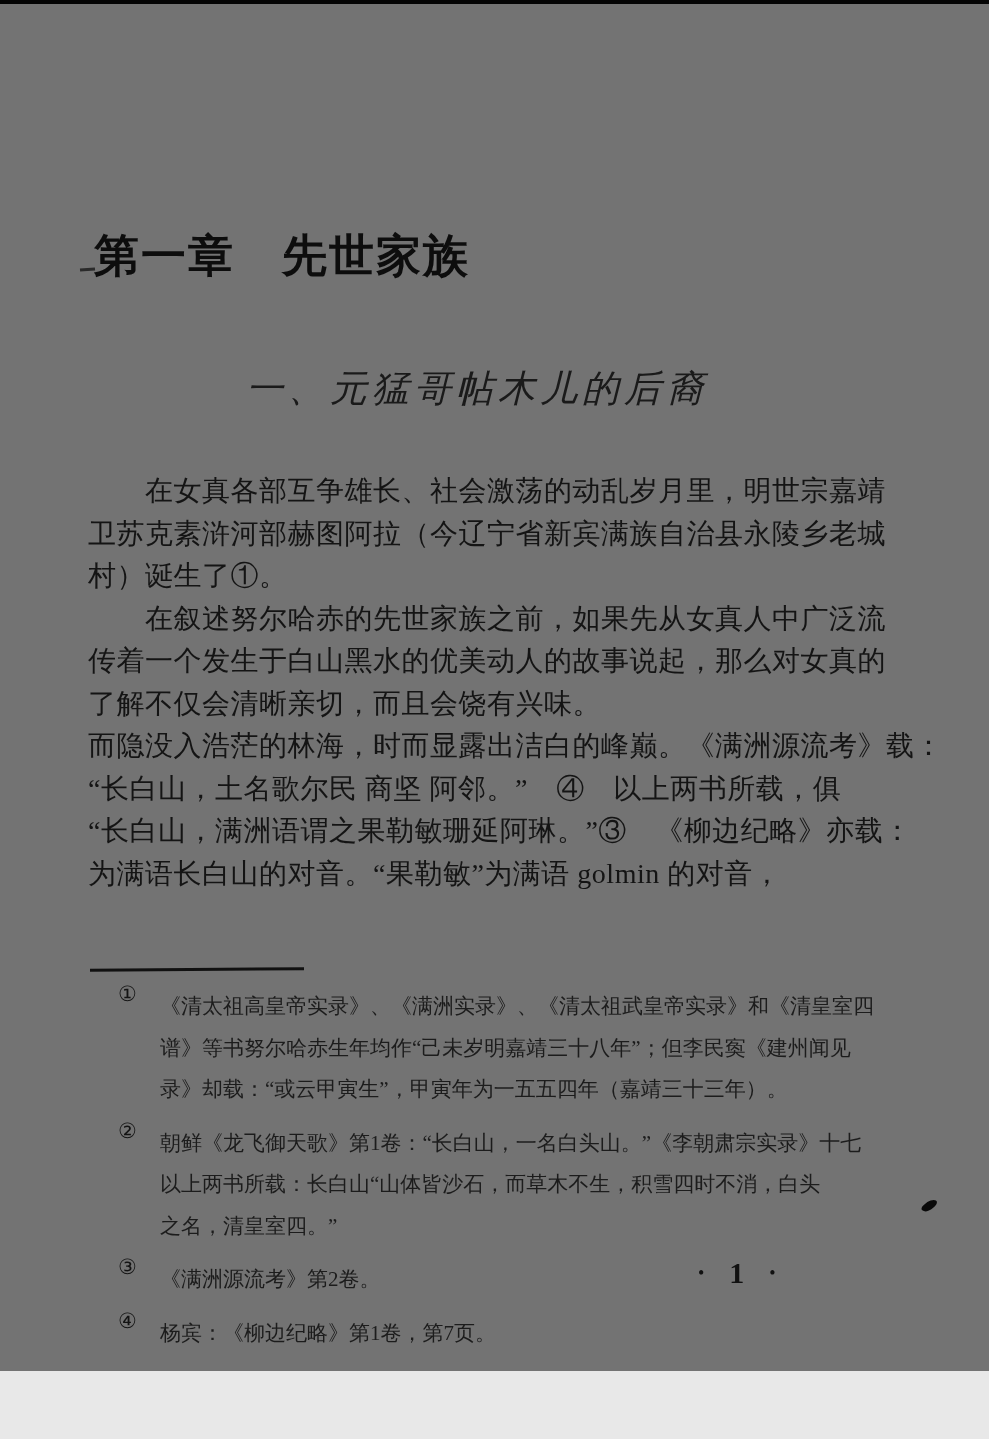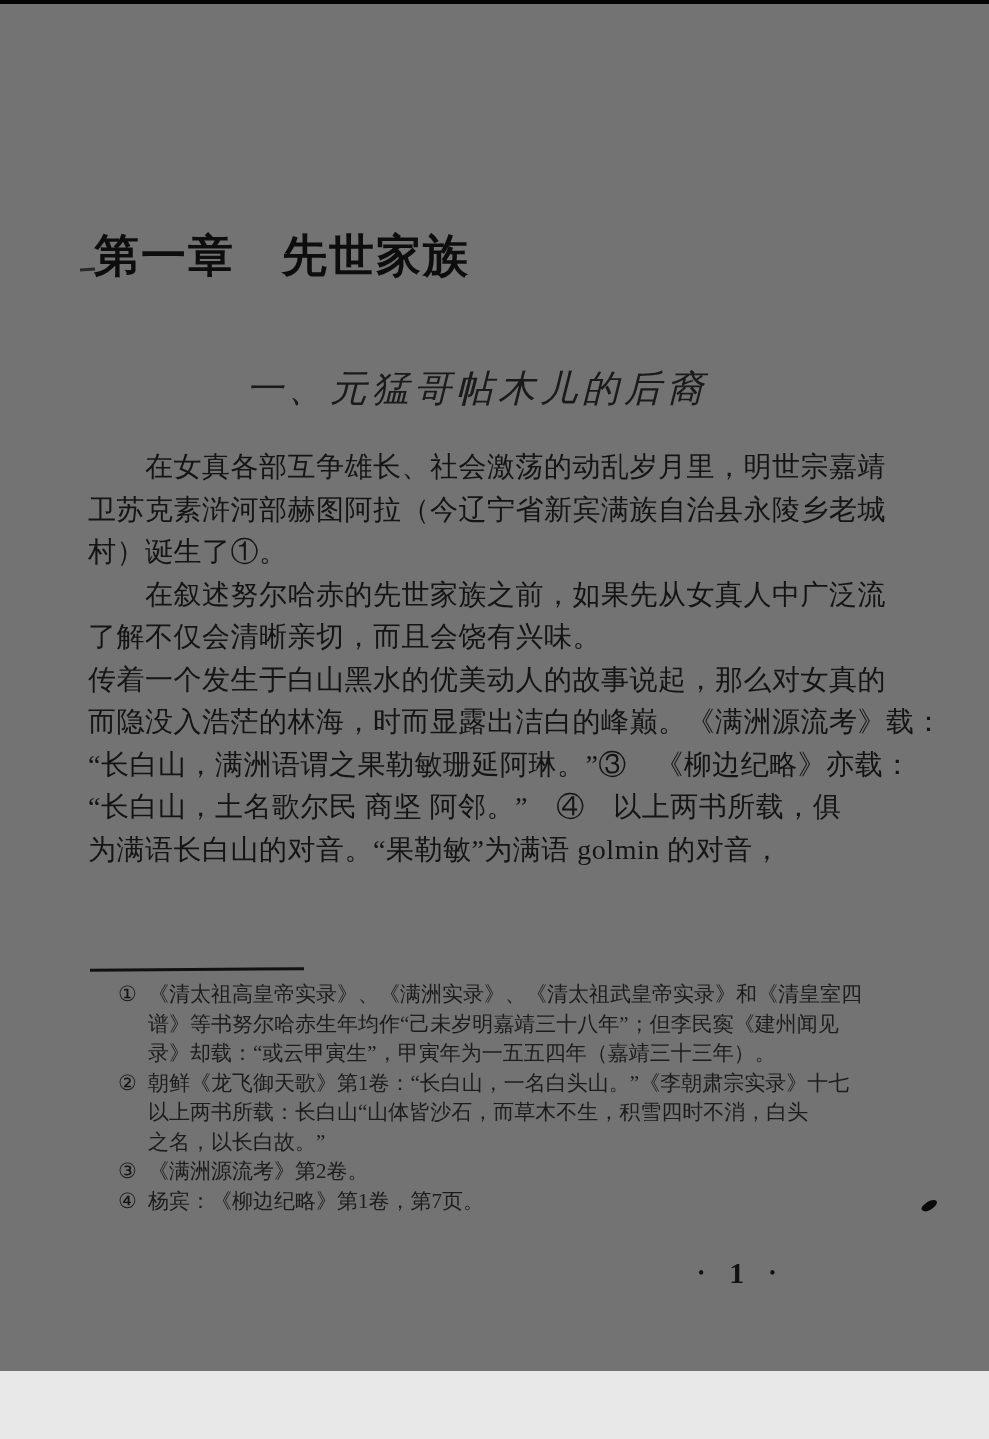--- a/index.html
+++ b/index.html
@@ -52,21 +52,21 @@
     font-size: 37px;
     font-weight: normal;
     letter-spacing: 5px;
     white-space: nowrap;
     color: #1a1a1a;
     font-style: italic;
   }
   .body-text {
     position: absolute;
     left: 88px;
-    top: 446px;
+    top: 470px;
     width: 820px;
   }
   .body-text p {
     margin: 0;
     height: 42.5px;
     line-height: 42.5px;
     font-size: 28px;
     letter-spacing: 0.5px;
     white-space: nowrap;
     color: #141414;
@@ -96,21 +96,21 @@
   .fn-marker {
     flex: 0 0 30px;
     font-size: 21px;
     line-height: 29.5px;
     color: #141414;
   }
   .fn-lines {
     flex: 1;
   }
   .fn-lines p {
-    margin: 0;
+    margin: 12px;
     height: 29.5px;
     line-height: 29.5px;
     font-size: 21px;
     white-space: nowrap;
     color: #1c1c1c;
   }
   .page-number {
     position: absolute;
     left: 698px;
     top: 1256px;
@@ -150,26 +150,26 @@
   <div class="title-dash-artifact"></div>
 
   <h2 class="section-title">一、元猛哥帖木儿的后裔</h2>
 
   <div class="body-text">
     <p class="indent">在女真各部互争雄长、社会激荡的动乱岁月里，明世宗嘉靖</p>
     <p>卫苏克素浒河部赫图阿拉（今辽宁省新宾满族自治县永陵乡老城</p>
     <p>村）诞生了①。</p>
 
     <p class="indent">在叙述努尔哈赤的先世家族之前，如果先从女真人中广泛流</p>
+    <p>传着一个发生于白山黑水的优美动人的故事说起，那么对女真的</p>
     <p>了解不仅会清晰亲切，而且会饶有兴味。</p>
-    <p>传着一个发生于白山黑水的优美动人的故事说起，那么对女真的</p>
 
     <p>而隐没入浩茫的林海，时而显露出洁白的峰巅。《满洲源流考》载：</p>
+    <p>“长白山，土名歌尔民 商坚 阿邻。”　④　以上两书所载，俱</p>
     <p>“长白山，满洲语谓之果勒敏珊延阿琳。”③　《柳边纪略》亦载：</p>
-    <p>“长白山，土名歌尔民 商坚 阿邻。”　④　以上两书所载，俱</p>
     <p>为满语长白山的对音。“果勒敏”为满语 golmin 的对音，</p>
   </div>
 
   <div class="fn-separator"></div>
 
   <div class="footnotes">
 
     <div class="footnote">
       <span class="fn-marker">①</span>
       <div class="fn-lines">
@@ -177,21 +177,21 @@
         <p>谱》等书努尔哈赤生年均作“己未岁明嘉靖三十八年”；但李民寏《建州闻见</p>
         <p>录》却载：“或云甲寅生”，甲寅年为一五五四年（嘉靖三十三年）。</p>
       </div>
     </div>
 
     <div class="footnote">
       <span class="fn-marker">②</span>
       <div class="fn-lines">
         <p>朝鲜《龙飞御天歌》第1卷：“长白山，一名白头山。”《李朝肃宗实录》十七</p>
         <p>以上两书所载：长白山“山体皆沙石，而草木不生，积雪四时不消，白头</p>
-        <p>之名，以长白故。”</p>
+        <p>之名，清皇室四。”</p>
       </div>
     </div>
 
     <div class="footnote">
       <span class="fn-marker">③</span>
       <div class="fn-lines">
         <p>《满洲源流考》第2卷。</p>
       </div>
     </div>
 

